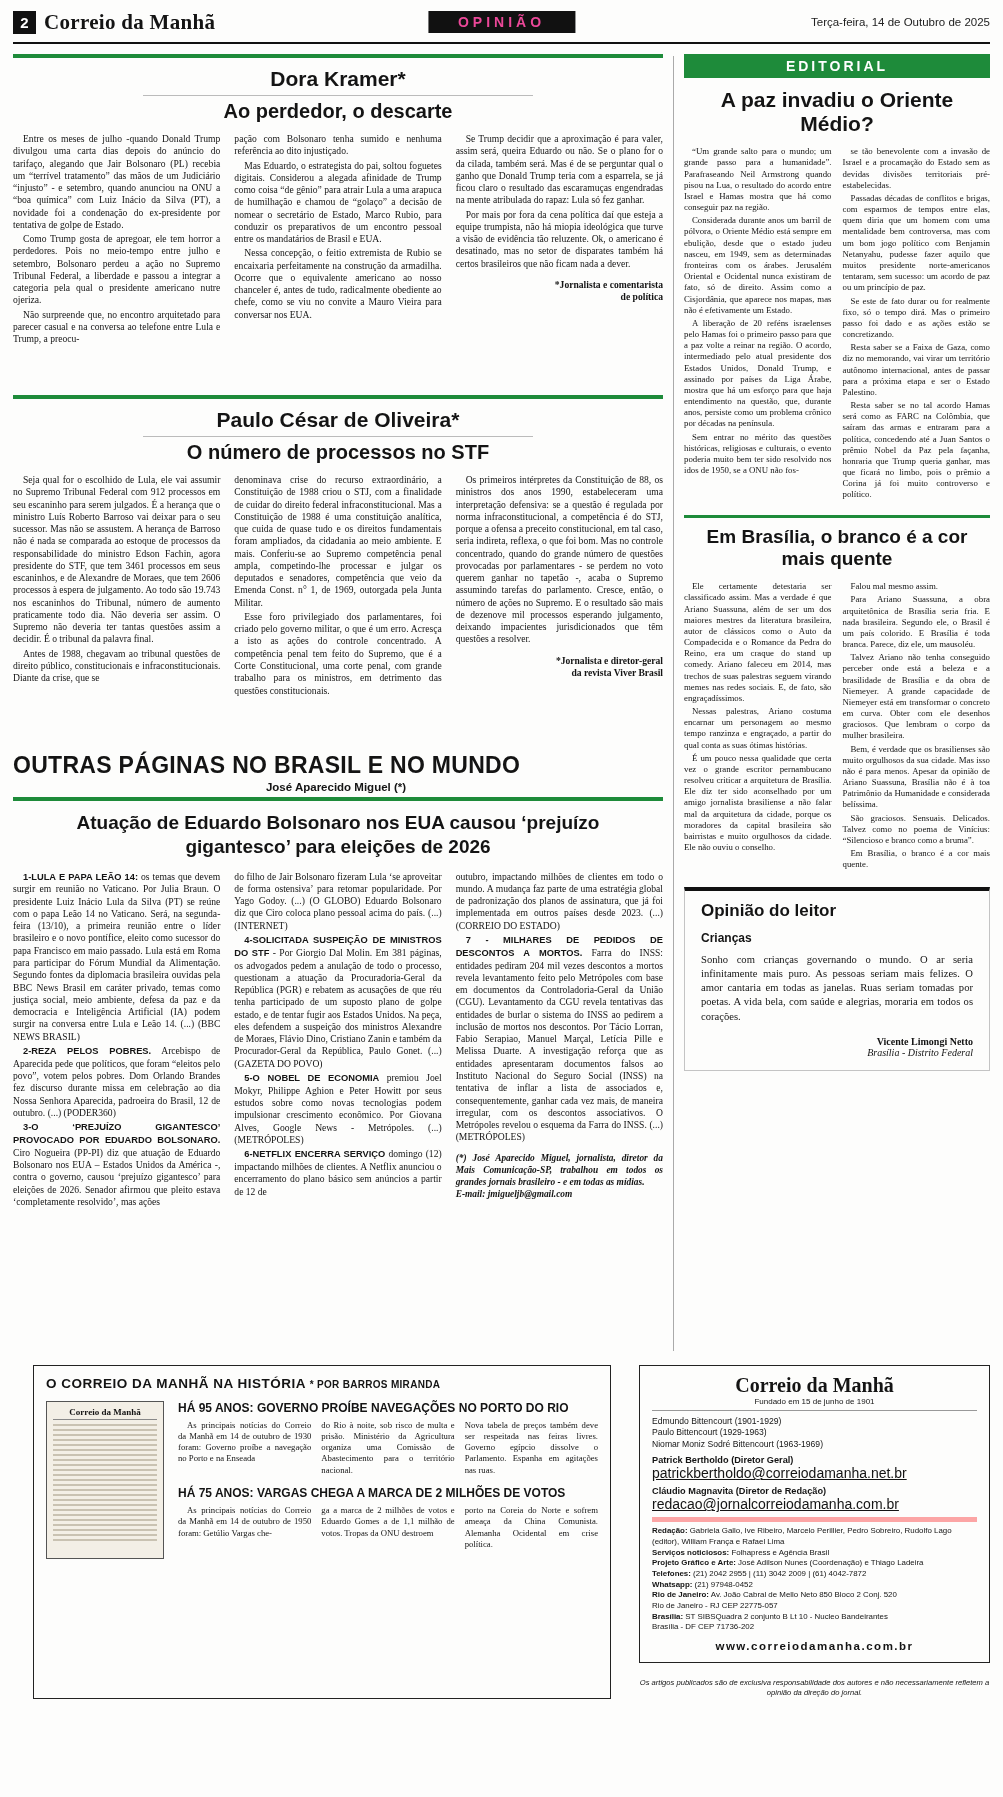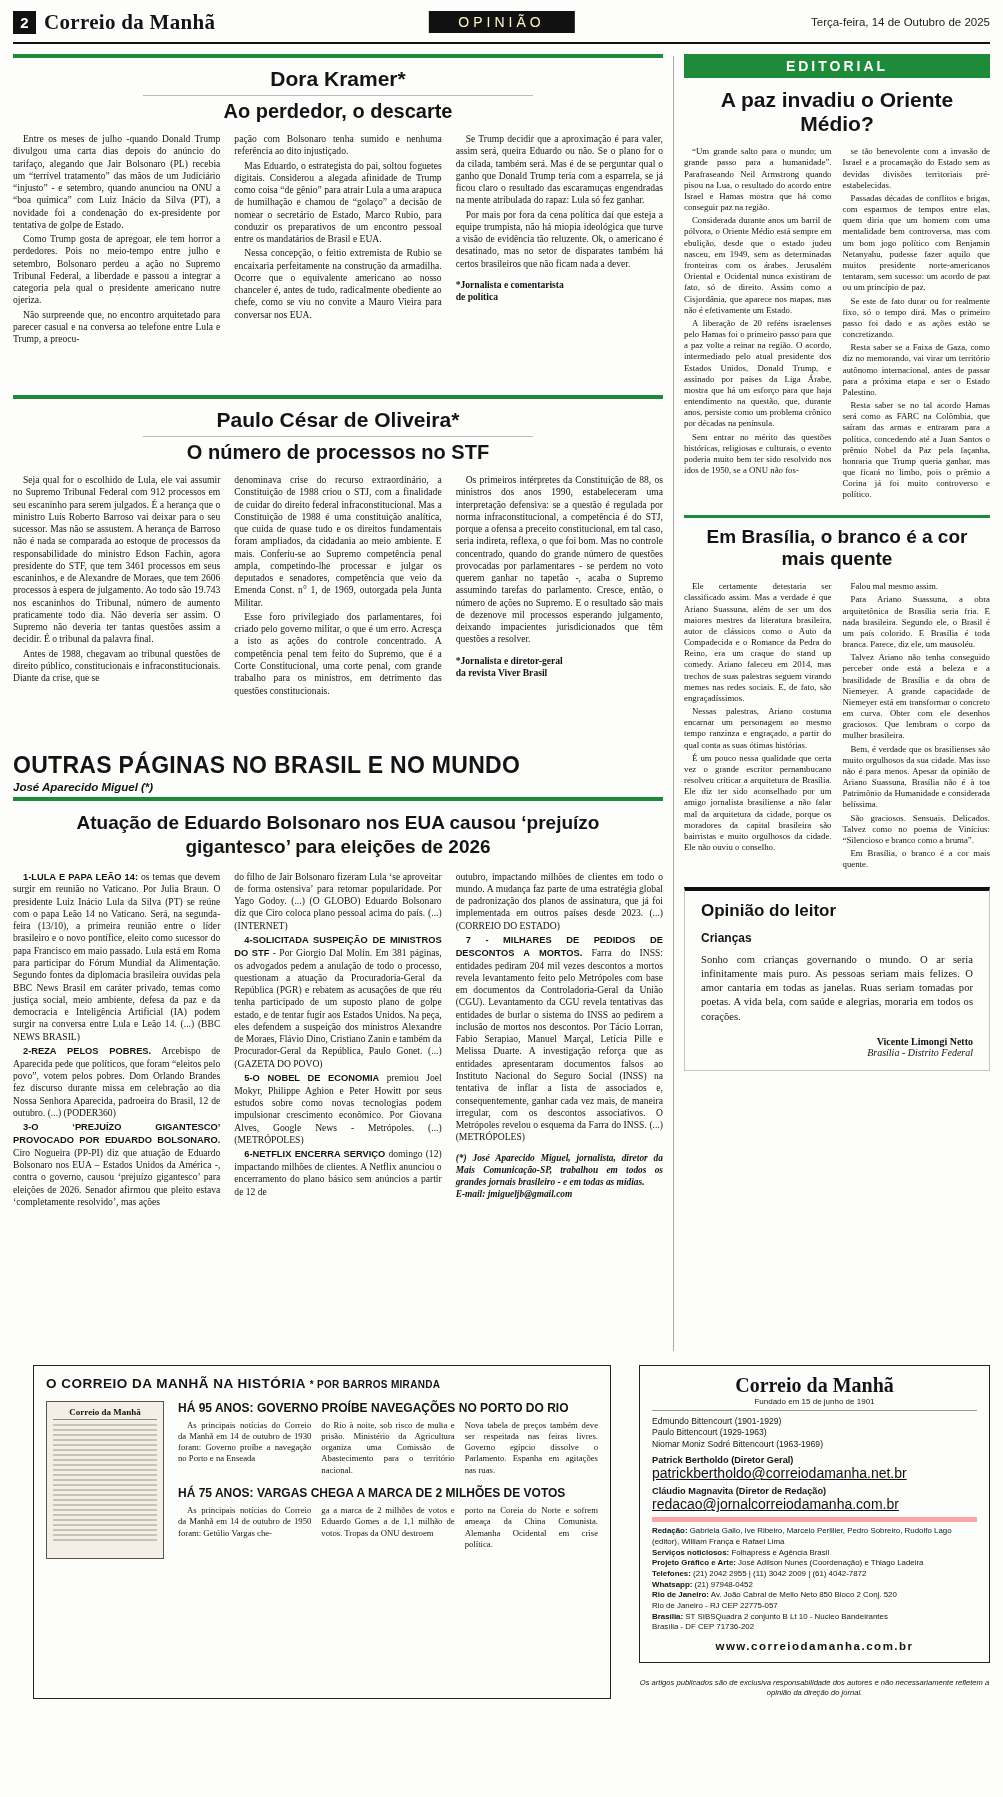--- a/index.html
+++ b/index.html
@@ -6,22 +6,22 @@
   html,body { background:#d9d9d9; }
   body { font-family:"Liberation Serif", serif; color:#141414; }
   .page { width:1003px; height:1797px; margin:0 auto; background:#fdfdfc; position:relative;
           padding:8px 13px 10px; overflow:hidden; }
 
   
   .header { display:flex; align-items:center; height:28px; position:relative; }
   .pageno { width:23px; height:23px; background:#111; color:#fff; font-family:"Liberation Sans",sans-serif;
             font-weight:bold; font-size:15px; display:flex; align-items:center; justify-content:center; }
   .logo { font-weight:bold; font-size:21px; margin-left:8px; letter-spacing:.3px; }
-  .section-label { position:absolute; left:50%; transform:translateX(-50%); background:#111; color:#fef9c3;
-            font-family:"Liberation Sans",sans-serif; font-weight:normal; letter-spacing:4px; font-size:14px;
+  .section-label { position:absolute; left:50%; transform:translateX(-50%); background:#111; color:#ec4899;
+            font-family:"Liberation Sans",sans-serif; font-weight:bold; letter-spacing:4px; font-size:14px;
             padding:3px 30px; }
   .date { margin-left:auto; font-family:"Liberation Sans",sans-serif; font-size:11.5px; color:#222; }
   .header-rule { border-top:2px solid #111; margin-top:6px; }
 
   
   .main { display:flex; margin-top:10px; }
   .left  { width:650px; }
   .vdiv  { width:1px; background:#aaa; margin:2px 10px 0; }
   .right { flex:1; min-width:0; }
 
@@ -30,31 +30,31 @@
 
   .author { text-align:center; font-family:"Liberation Sans",sans-serif; font-weight:bold;
             font-size:21px; margin:9px 0 0; }
   .art-title { text-align:center; font-family:"Liberation Sans",sans-serif; font-size:20px;
             margin:4px 0 10px; }
 
   .cols { display:flex; gap:14px; text-align:justify; font-size:9.6px; line-height:1.28; }
   .col  { flex:1; min-width:0; }
   .col p { text-indent:10px; margin-bottom:2px; }
   .cont p:first-child { text-indent:0; }
-  .signature { font-weight:bold; white-space:pre-line; margin-top:9px; font-size:9.6px; }
+  .signature { font-weight:bold; text-align:right; white-space:pre-line; margin-top:9px; font-size:9.6px; }
 
   section.article { margin-bottom:10px; }
   .dora-cols   { min-height:252px; }
   .paulo-cols  { min-height:268px; }
 
   
   .outras-head { font-family:"Liberation Sans",sans-serif; font-weight:bold; font-size:23px;
                  letter-spacing:.3px; margin-top:6px; }
   .outras-byline { font-family:"Liberation Sans",sans-serif; font-weight:bold; font-size:11.5px;
-                 text-align:left; margin:2px 4px 4px 0;font-style:italic; }
+                 text-align:center; margin:2px 4px 4px 0; }
   .outras-headline { text-align:center; font-family:"Liberation Sans",sans-serif; font-size:19px;
                  line-height:1.25; margin:10px 30px 12px; }
   .outras-cols { min-height:470px; }
   .outras-cols b { font-family:"Liberation Sans",sans-serif; font-size:9.3px; }
   .footnote { font-style:italic; font-weight:bold; font-size:9.4px; white-space:pre-line;
               margin-top:8px; line-height:1.3; }
 
   
   .editorial-band { background:var(--accent-green,#1e8b3a); color:#fff; text-align:center;
                  font-family:"Liberation Sans",sans-serif; font-weight:bold; font-size:14px;

